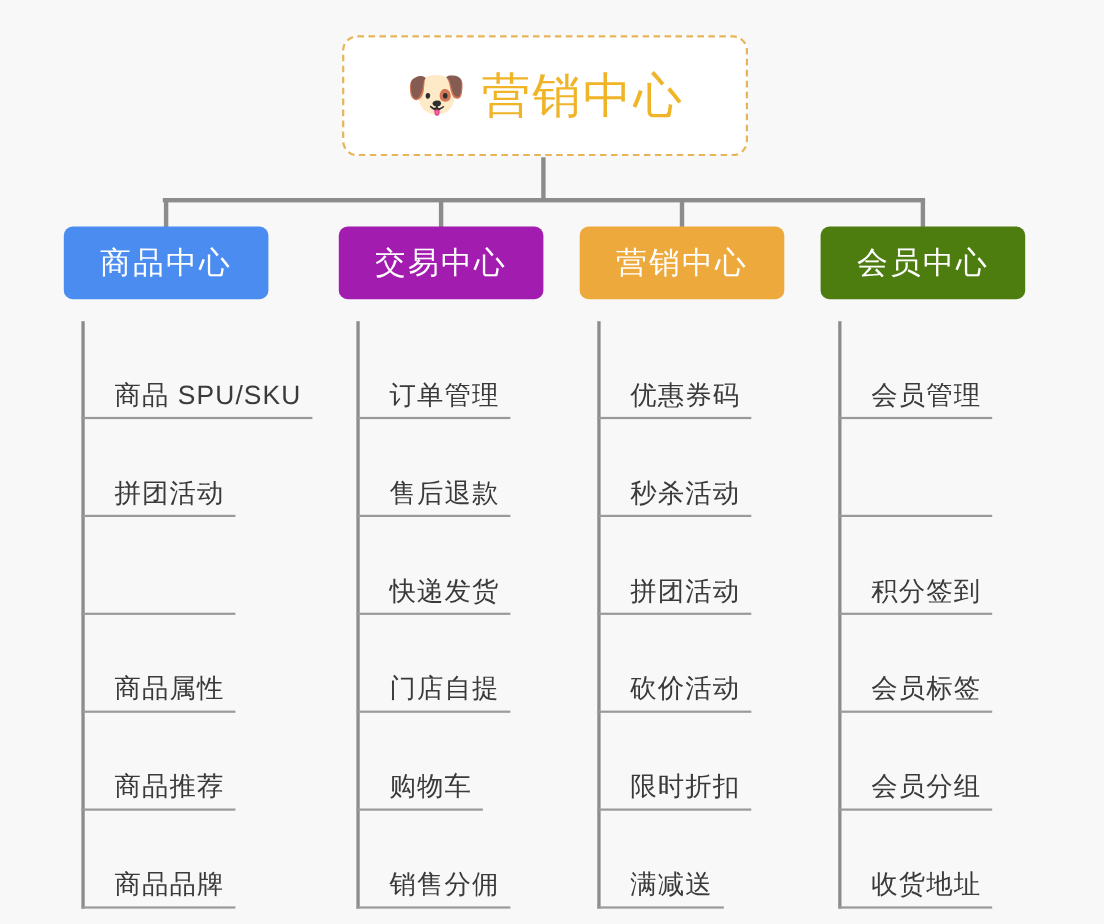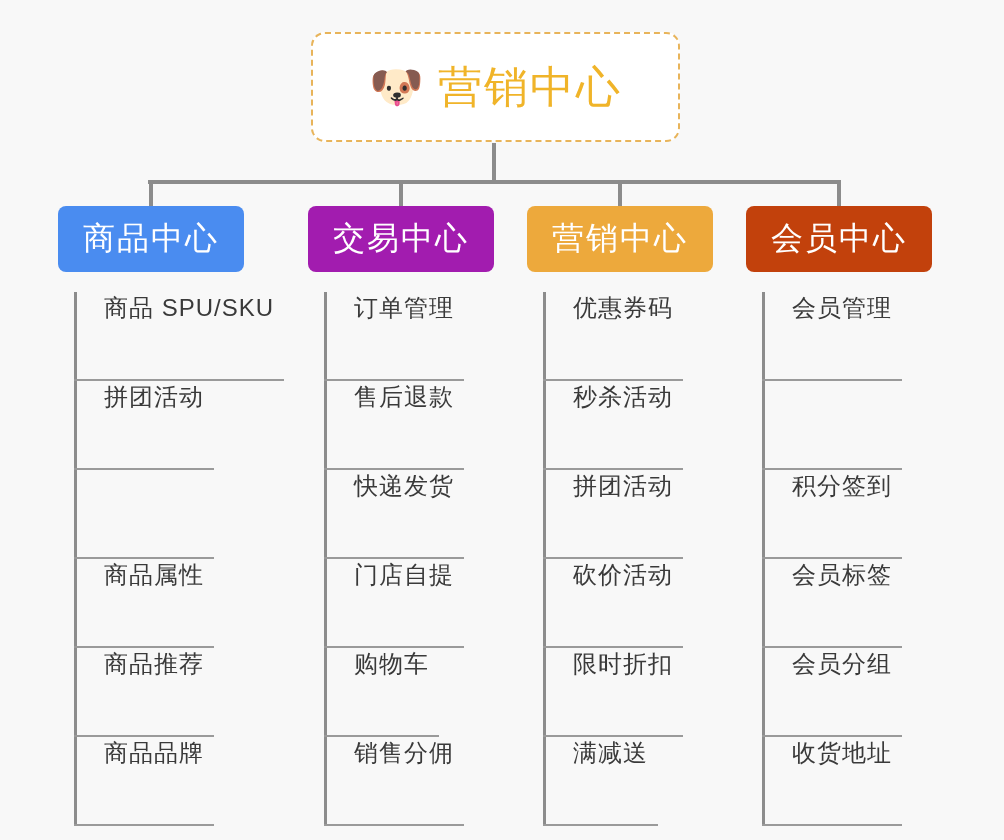--- a/index.html
+++ b/index.html
@@ -81,21 +81,21 @@
     position: absolute;
     top: 206px;
   }
   .cat-box {
     height: 66px;
     border-radius: 8px;
     display: flex;
     align-items: center;
     justify-content: center;
     color: #ffffff;
-    font-size: 32px;
+    font-size: 28px;
     letter-spacing: 2px;
     box-sizing: border-box;
   }
 
   
   .subtree {
     position: relative;
     margin-top: 20px;
     padding-left: 16px;
   }
@@ -104,21 +104,21 @@
     left: 16px;
     top: 0;
     width: 3px;
     background: #8c8c8c;
   }
   .leaf {
     position: relative;
     height: 89px;
     box-sizing: border-box;
     display: flex;
-    align-items: flex-start;
+    align-items: flex-end;
   }
   .leaf-rule {
     position: absolute;
     left: 0;
     bottom: 0;
     height: 2px;
     background: #9a9a9a;
   }
   .leaf-label {
     display: inline-block;
@@ -238,21 +238,21 @@
             <span class="leaf-label">限时折扣</span>
             <div class="leaf-rule" style="width: 140px;"></div>
           </div>
           <div class="leaf">
             <span class="leaf-label">满减送</span>
             <div class="leaf-rule" style="width: 115px;"></div>
           </div>
         </div>
       </div>
       <div class="column" style="left: 746px; width: 186px;">
-        <div class="cat-box" style="background: #c2410c; text-align: center;">
+        <div class="cat-box" style="background: #4d7c0f; text-align: center;">
           <span>会员中心</span>
         </div>
         <div class="subtree">
           <div class="spine" style="height: 534px;"></div>
           <div class="leaf">
             <span class="leaf-label">会员管理</span>
             <div class="leaf-rule" style="width: 140px;"></div>
           </div>
           <div class="leaf">
             <div class="leaf-rule" style="width: 140px;"></div>

